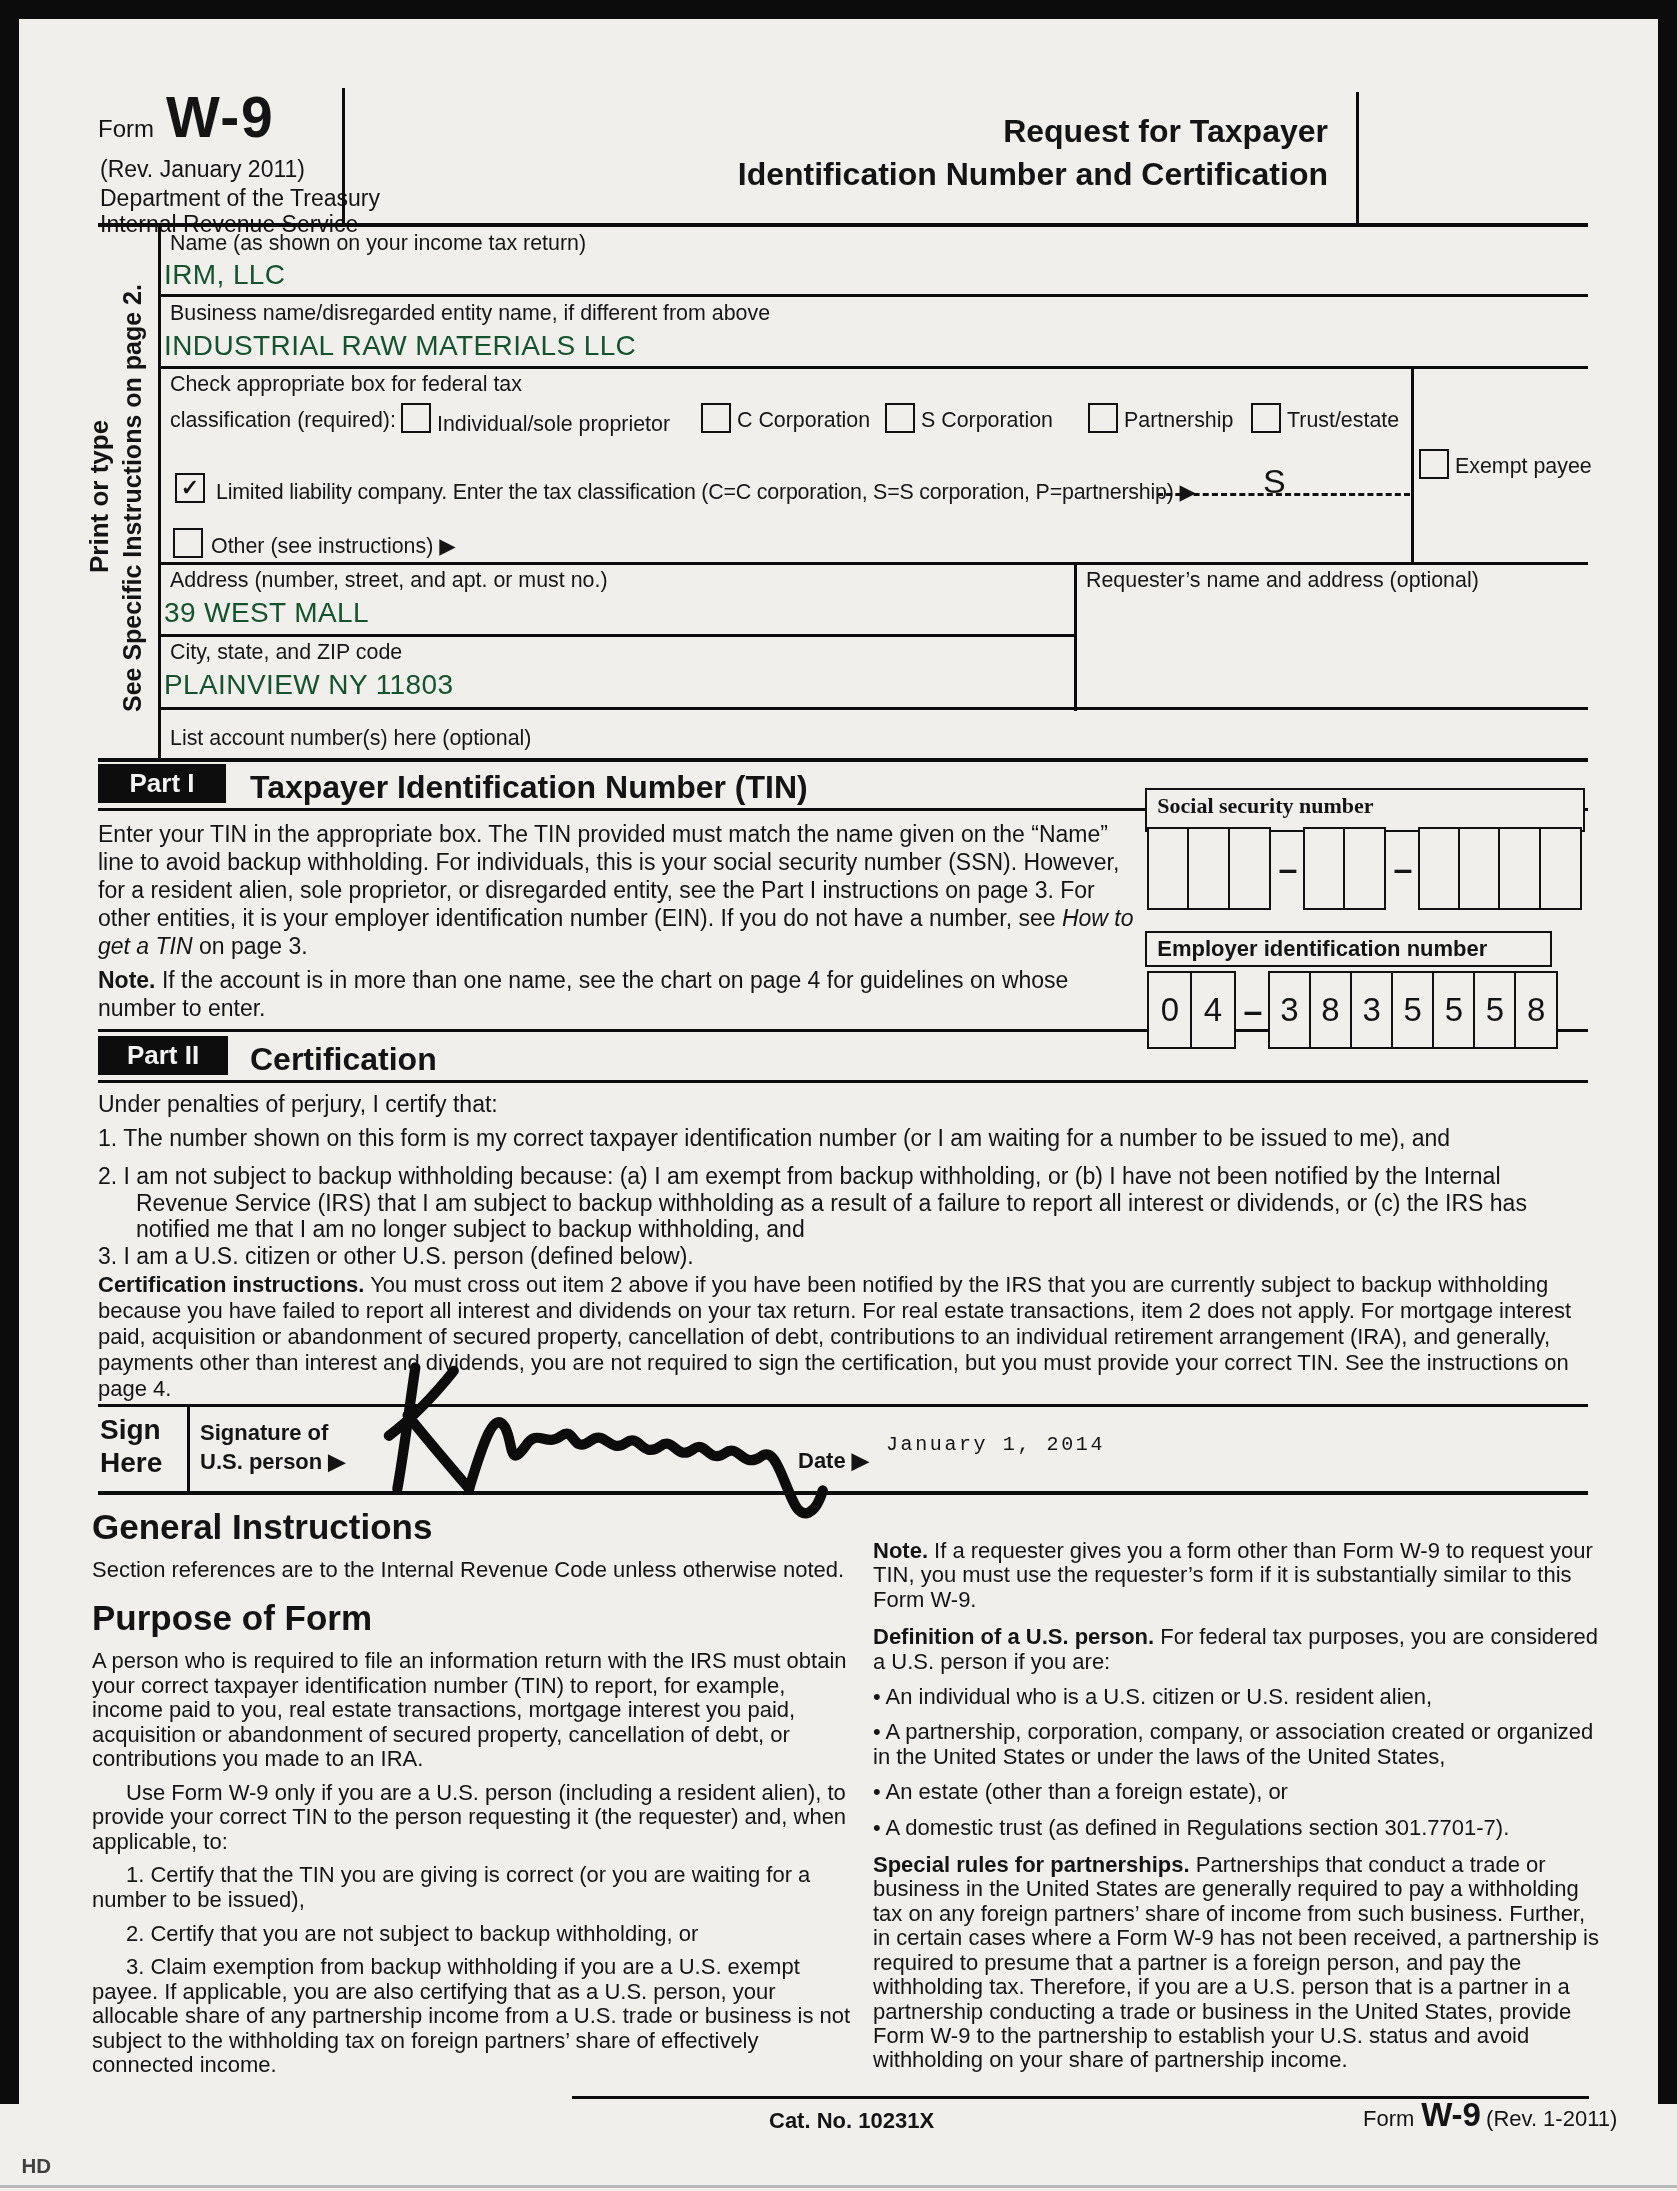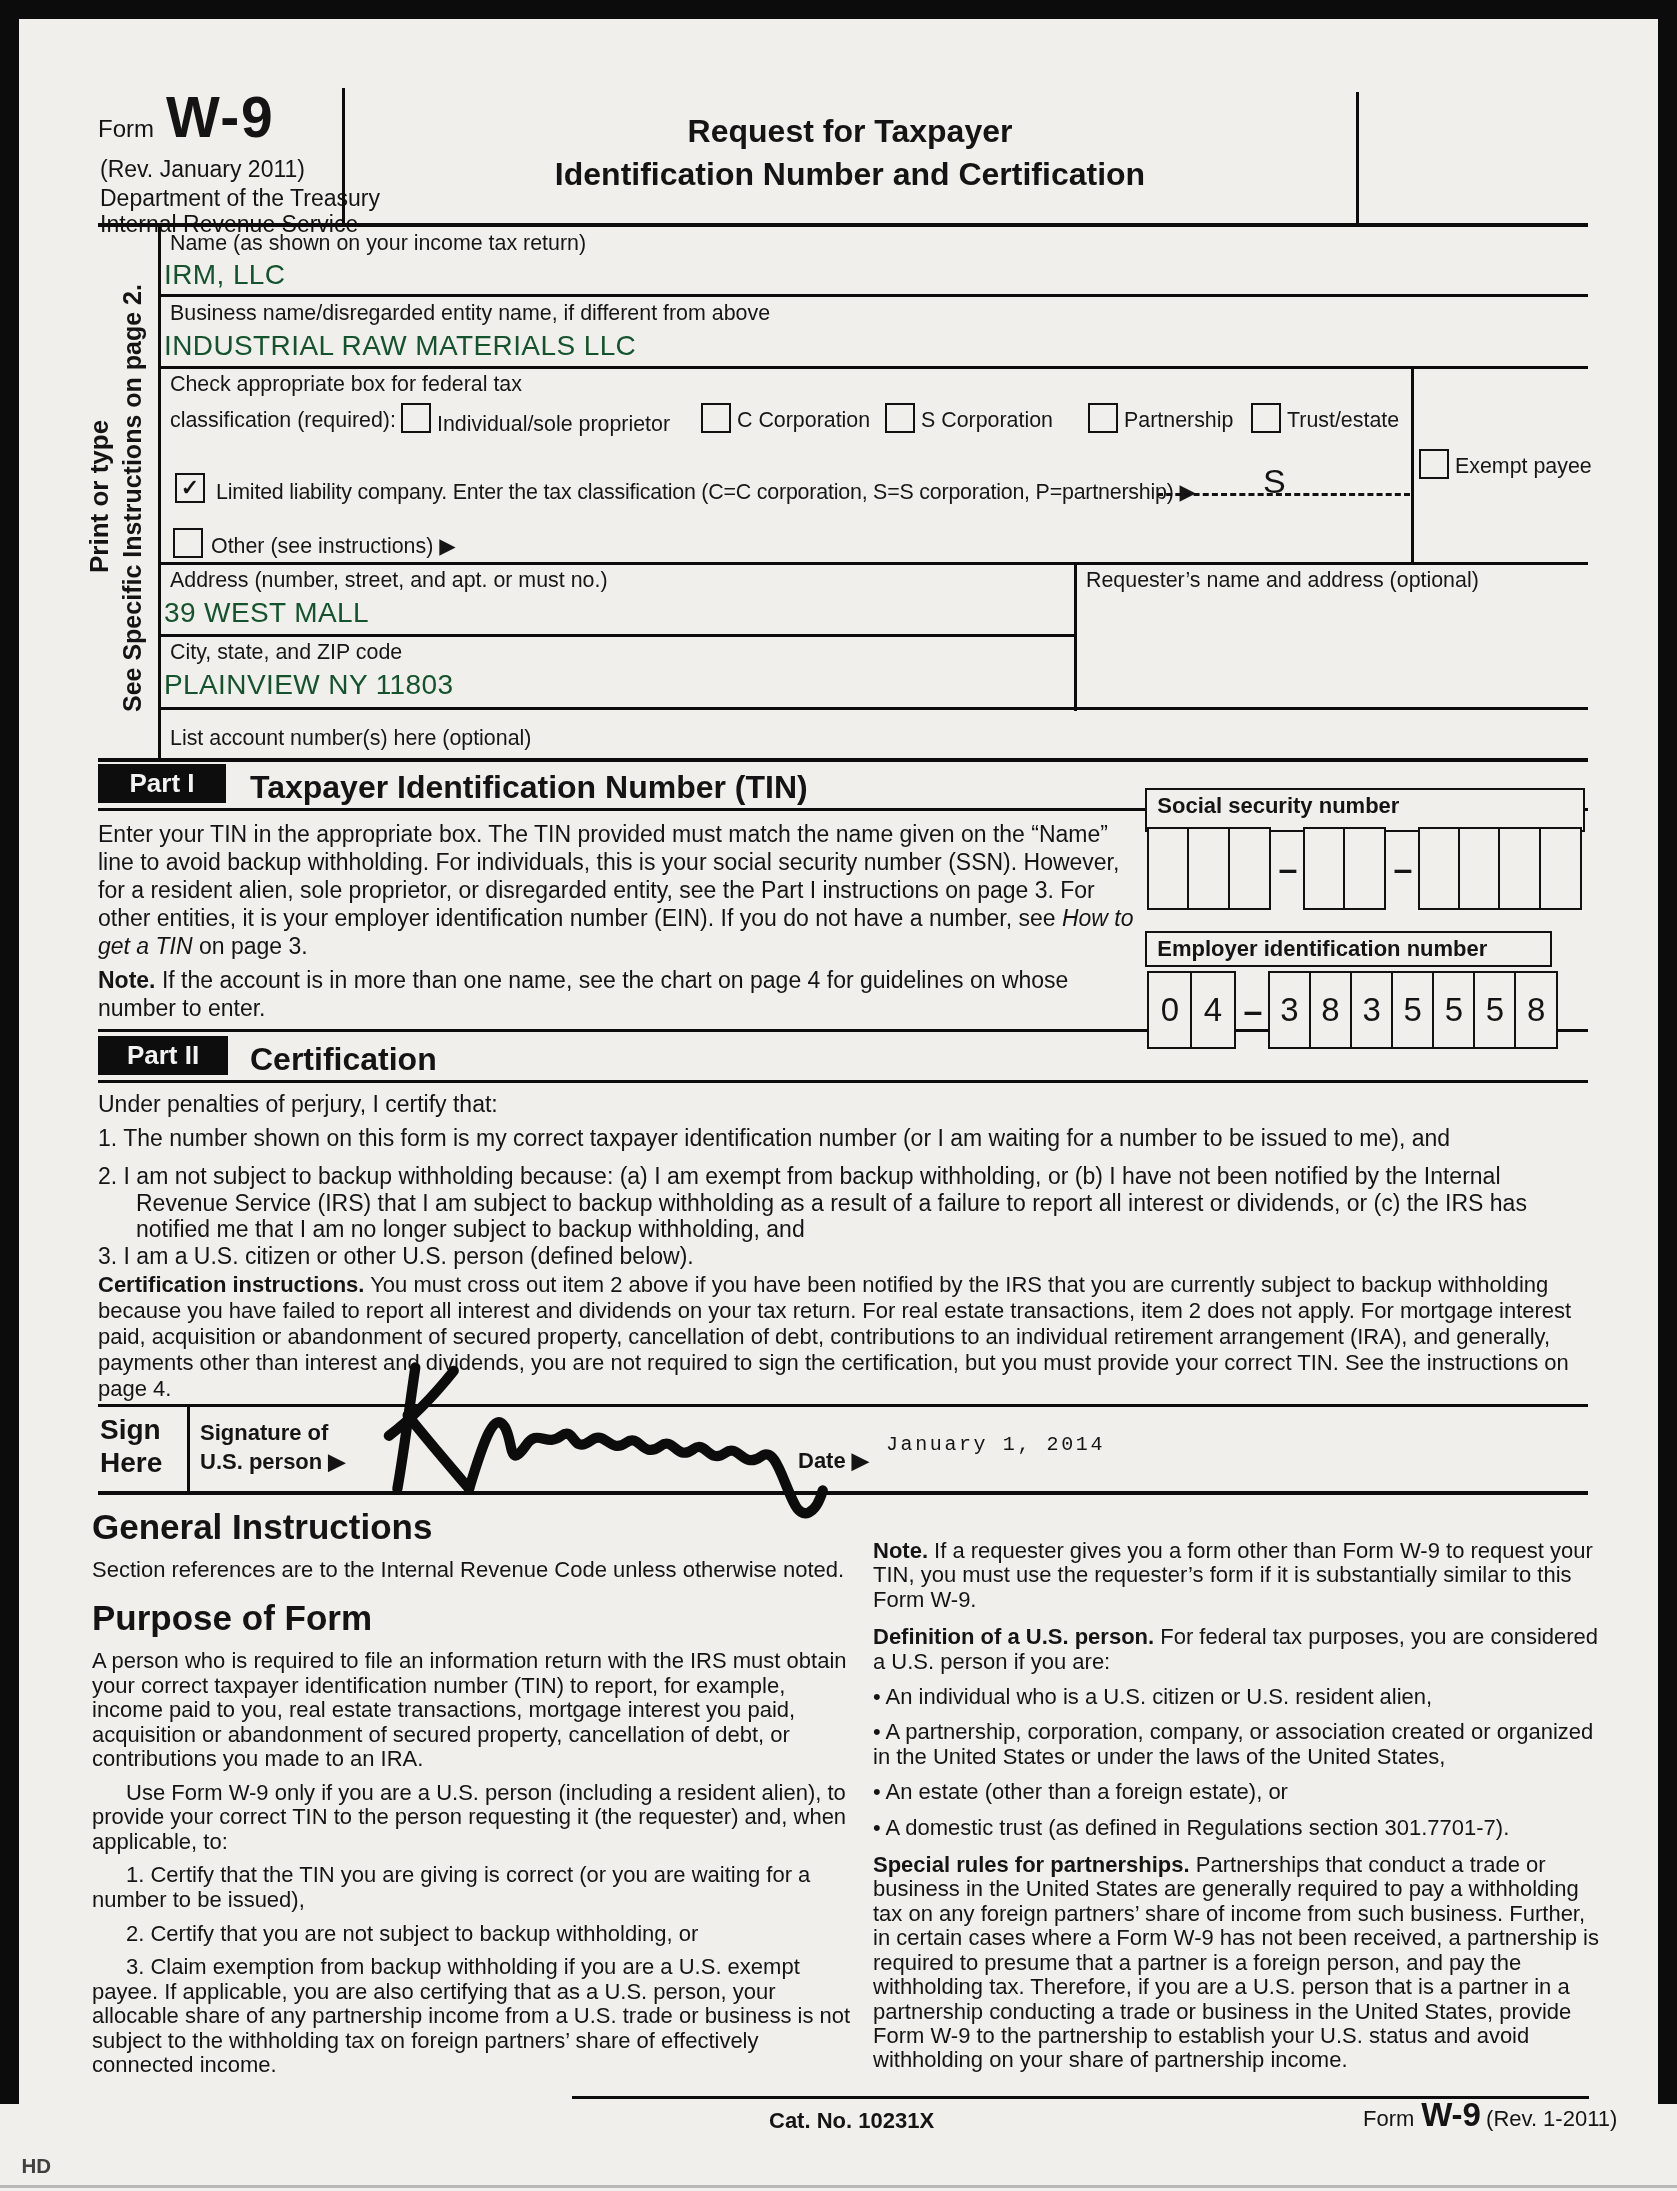--- a/index.html
+++ b/index.html
@@ -46,21 +46,21 @@
 
   <div class="abs" style="left:98px;top:84px;display:flex;align-items:baseline;">
     <span style="font-size:24px;">Form</span>
     <span style="font-size:57px;font-weight:bold;letter-spacing:1.7px;margin-left:12px;">W-9</span>
   </div>
   <div class="abs" style="left:100px;top:156px;font-size:23px;">(Rev. January 2011)</div>
   <div class="abs" style="left:100px;top:185px;font-size:23px;">Department of the Treasury</div>
   <div class="abs" style="left:100px;top:211px;font-size:23px;">Internal Revenue Service</div>
   <div class="bar" style="left:342px;top:88px;width:3.4px;height:136px;"></div>
 
-  <div class="abs" style="left:360px;top:110px;width:980px;text-align:center;font-weight:bold;font-size:32px;line-height:43px;">
+  <div class="abs" style="left:348px;top:110px;width:980px;text-align:right;font-weight:bold;font-size:32px;line-height:43px;">
     <div>Request for Taxpayer</div>
     <div>Identification Number and Certification</div>
   </div>
   <div class="bar" style="left:1356px;top:92px;width:3.4px;height:132px;"></div>
   <div class="bar" style="left:98px;top:223px;width:1490px;height:4.3px;"></div>
 
   <div class="vtxt" style="left:84px;top:368px;height:257px;font-size:26px;">Print or type</div>
   <div class="vtxt" style="left:118px;top:265px;height:467px;">See Specific Instructions on page 2.</div>
 
   <div class="bar" style="left:158px;top:224px;width:3.4px;height:534px;"></div>
@@ -114,21 +114,21 @@
   <div class="abs lbl" style="left:170px;top:714px;margin-top:12px;">List account number(s) here (optional)</div>
 
   <div class="badge" style="left:98px;top:764px;width:128px;height:39px;">Part I</div>
   <div class="sectitle" style="left:250px;top:769px;">Taxpayer Identification Number (TIN)</div>
   <div class="bar" style="left:98px;top:808px;width:1490px;height:2.6px;"></div>
 
   <div class="abs para" style="left:98px;top:820px;width:1038px;"><span>Enter your TIN in the appropriate box. The TIN provided must match the name given on the “Name” line to avoid backup withholding. For individuals, this is your social security number (SSN). However, for a resident alien, sole proprietor, or disregarded entity, see the Part I instructions on page 3. For other entities, it is your employer identification number (EIN). If you do not have a number, see </span><span class="i">How to get a TIN</span><span> on page 3.</span></div>
 
   <div class="abs para" style="left:98px;top:966px;width:1019px;"><span class="b">Note.</span><span> If the account is in more than one name, see the chart on page 4 for guidelines on whose number to enter.</span></div>
 
-  <div class="labelbox" style="left:1145px;top:788px;width:440px;height:44px;">Social security number</div>
+  <div class="labelbox" style="left:1145px;top:788px;width:440px;height:44px;font-family:Liberation Serif, serif;">Social security number</div>
   <div class="cellrow" style="left:1147px;top:829px;width:438px;height:79px;">
     <div class="cell"></div>
     <div class="cell"></div>
     <div class="cell"></div>
     <div class="dash">–</div>
     <div class="cell"></div>
     <div class="cell"></div>
     <div class="dash">–</div>
     <div class="cell"></div>
     <div class="cell"></div>

